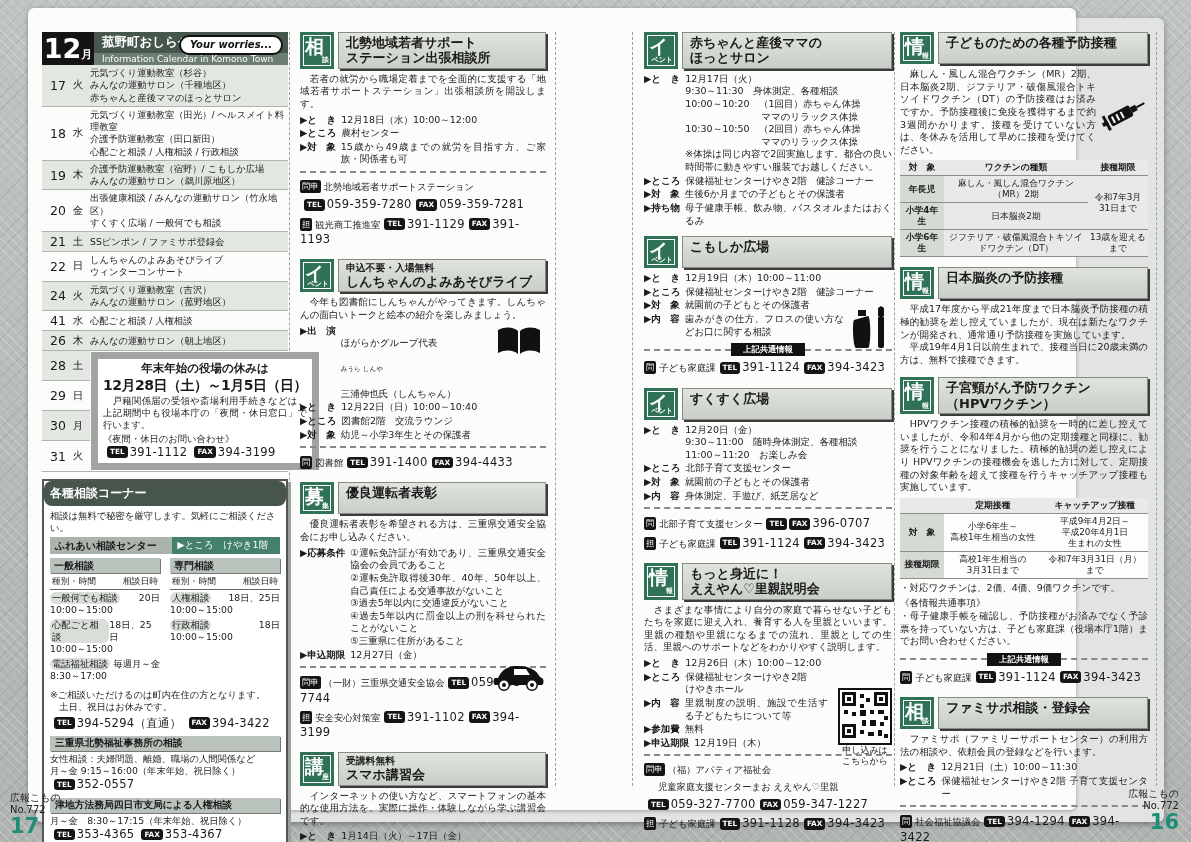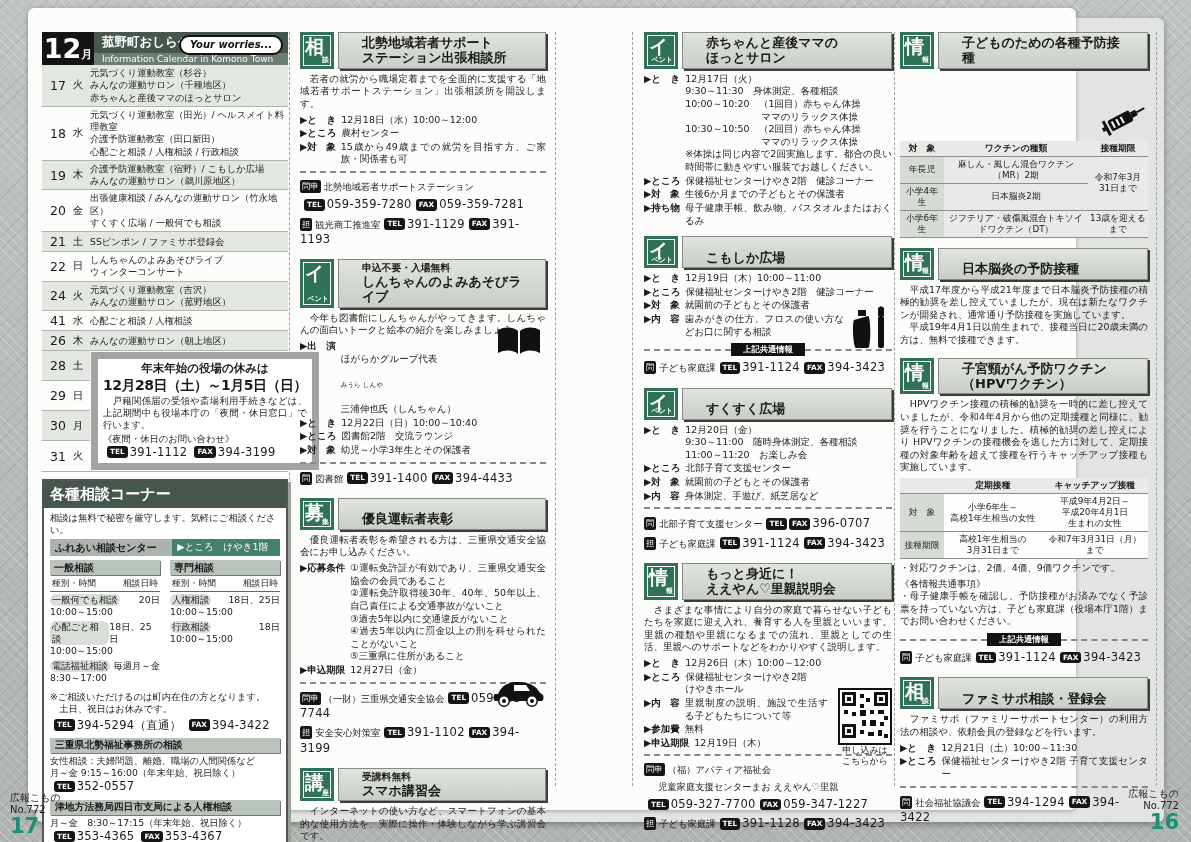--- a/index.html
+++ b/index.html
@@ -41,21 +41,21 @@
   .ye-day:last-child{border-bottom:none;}
   .ye-day.alt{background:#e3e7e2;}
   .ye-box{flex:1;border:7px solid #a3a3a3;background:#fff;padding:2px 5px;font-size:9.3px;line-height:1.32;margin:1px;}
   .ye-l1{text-align:center;font-weight:bold;font-size:11.5px;}
   .ye-l2{text-align:center;font-weight:bold;font-size:14px;letter-spacing:-.5px;white-space:nowrap;}
   .ye-body{text-align:justify;white-space:pre-line;}
   .ye-ct{margin-top:1px;}
 
   
   #worries{margin-top:7px;border:2px solid #555;box-shadow:3px 3px 0 #9aa09a;background:#fff;}
-  .w-head{background:#46564d;color:#fff;font-weight:bold;font-size:15px;padding:4px 6px;position:relative;}
+  .w-head{background:#46564d;color:#fff;font-weight:bold;font-size:12px;padding:4px 6px;position:relative;border-radius:8px;}
   .w-bubble{position:absolute;right:5px;top:2px;background:#fff;border:2px solid #111;border-radius:12px;color:#111;font-weight:bold;font-style:italic;font-size:10px;padding:0 9px;line-height:16px;}
   .w-body{padding:4px 6px 6px;font-size:9.3px;line-height:1.3;}
   .w-center{display:flex;margin:3px 0 4px;}
   .w-cname{flex:1.15;background:#aab3ac;font-weight:bold;padding:2px 5px;font-size:10px;}
   .w-cplace{flex:1;background:#44806b;color:#fff;padding:2px 5px;font-size:9.5px;}
   .w-cols{display:flex;gap:10px;}
   .w-col{flex:1;}
   .w-colhead{background:#b9c3bc;font-weight:bold;padding:1px 4px;box-shadow:1px 1px 0 #777;font-size:10px;margin-bottom:2px;}
   .w-subhead{display:flex;justify-content:space-between;border-bottom:1px solid #666;font-size:8.8px;padding:1px 2px;margin-bottom:2px;}
   .w-item{margin-bottom:3px;}
@@ -65,21 +65,21 @@
   .w-tel{margin-top:2px;}
   .w-bar{background:#b9c3bc;font-weight:bold;padding:1px 5px;box-shadow:1px 1px 0 #777;margin:6px 0 2px;font-size:9.8px;}
   .w-smallbody{white-space:pre-line;text-align:justify;}
 
   
   .article{font-size:9.5px;line-height:1.33;position:relative;}
   .art-head{display:flex;align-items:stretch;margin-bottom:4px;}
   .abadge{flex:0 0 34px;min-height:32px;background:#2f7257;border:3px solid #2f7257;box-shadow:inset 0 0 0 1px #fff;position:relative;color:#fff;}
   .abadge .b1{position:absolute;left:2px;top:0;font-size:19px;font-weight:bold;line-height:1.2;}
   .abadge .b2{position:absolute;right:2px;bottom:0;font-size:7px;font-weight:bold;}
-  .tbar{flex:1;margin-left:4px;background:linear-gradient(#dfe4dd,#c8cfc7);border:1px solid #888;box-shadow:2px 2px 0 #3c3c3c;padding:2px 23px;display:flex;flex-direction:column;justify-content:flex-end;}
+  .tbar{flex:1;margin-left:4px;background:linear-gradient(#dfe4dd,#c8cfc7);border:1px solid #888;box-shadow:2px 2px 0 #3c3c3c;padding:2px 7px;display:flex;flex-direction:column;justify-content:flex-start;}
   .tmain{font-size:13px;font-weight:bold;line-height:1.18;white-space:pre-line;}
   .tsmall{font-size:9.8px;font-weight:bold;line-height:1.2;}
   .btxt{text-align:justify;white-space:pre-line;margin:3px 0;}
   .fld{display:flex;align-items:flex-start;margin:1px 0;}
   .fl{font-weight:bold;white-space:pre;margin-right:5px;}
   .fv{white-space:pre-line;flex:1;text-align:justify;}
   .fv.pr48{padding-right:48px;}
   .fv.pr64{padding-right:64px;}
   .contact-block{border-top:2px dashed #888;margin-top:5px;padding-top:3px;}
   .cline{font-size:9.3px;margin:4px 0;}
@@ -88,21 +88,21 @@
   .tf{display:inline-block;background:#151515;color:#fff;font-size:7.3px;font-weight:bold;padding:1px 3px;border-radius:3px;margin:0 2px 0 4px;vertical-align:1.5px;}
   .cb{display:inline-block;background:#151515;color:#fff;font-size:8.3px;padding:1px 2px;margin-right:3px;border-radius:2px;vertical-align:1px;}
   .dash-row{display:flex;align-items:center;margin-top:5px;}
   .dash-row::before,.dash-row::after{content:"";flex:1;border-top:2px dashed #888;}
   .dash-pill{background:#111;color:#fff;font-size:8.3px;font-weight:bold;padding:1px 12px;}
 
   
   table{width:100%;border-collapse:collapse;font-size:8.8px;background:#e7eae6;margin:4px 0 2px;line-height:1.25;}
   th,td{border-top:1px solid #8a8f8a;border-bottom:1px solid #8a8f8a;padding:2px 2px;text-align:center;vertical-align:middle;white-space:pre-line;}
   thead th{background:#e7eae6;font-weight:bold;border-top:none;}
-  .t-label{background:#d5dbd4;font-weight:normal;width:44px;}
+  .t-label{background:#d5dbd4;font-weight:bold;width:44px;}
   td.white{background:#fdfdfb;}
 
   
   .icon{color:#111;}
   .icon-abs{position:absolute;}
   .qr-wrap{position:absolute;right:0;text-align:center;font-size:9px;line-height:1.25;}
   .qr-frame{border:2px solid #111;padding:2px;background:#fff;display:inline-block;}
 
   
   .pagefoot{position:absolute;font-size:10px;line-height:1.2;color:#222;}
@@ -634,20 +634,21 @@
           <rect x="8" y="14" width="24" height="12" rx="2" fill="#111"></rect>
           <rect x="32" y="17" width="6" height="6" fill="#111"></rect>
           <rect x="38" y="19" width="9" height="2" fill="#111"></rect>
           <rect x="3" y="12" width="3" height="16" fill="#111"></rect>
           <rect x="0" y="18" width="6" height="4" fill="#111"></rect>
           <rect x="11" y="16.5" width="2" height="7" fill="#fcfcfa"></rect>
             <rect x="16" y="16.5" width="2" height="7" fill="#fcfcfa"></rect>
             <rect x="21" y="16.5" width="2" height="7" fill="#fcfcfa"></rect>
         </g>
       </svg>
+      <p class="btxt">　麻しん・風しん混合ワクチン（MR）2期、日本脳炎2期、ジフテリア・破傷風混合トキソイドワクチン（DT）の予防接種はお済みですか。予防接種後に免疫を獲得するまで約3週間かかります。接種を受けていない方は、冬休みを活用して早めに接種を受けてください。</p>
       <table>
         <thead>
           <tr>
               <th>対　象</th>
               <th>ワクチンの種類</th>
               <th>接種期限</th>
             </tr>
         </thead>
         <tbody>
           <tr>

